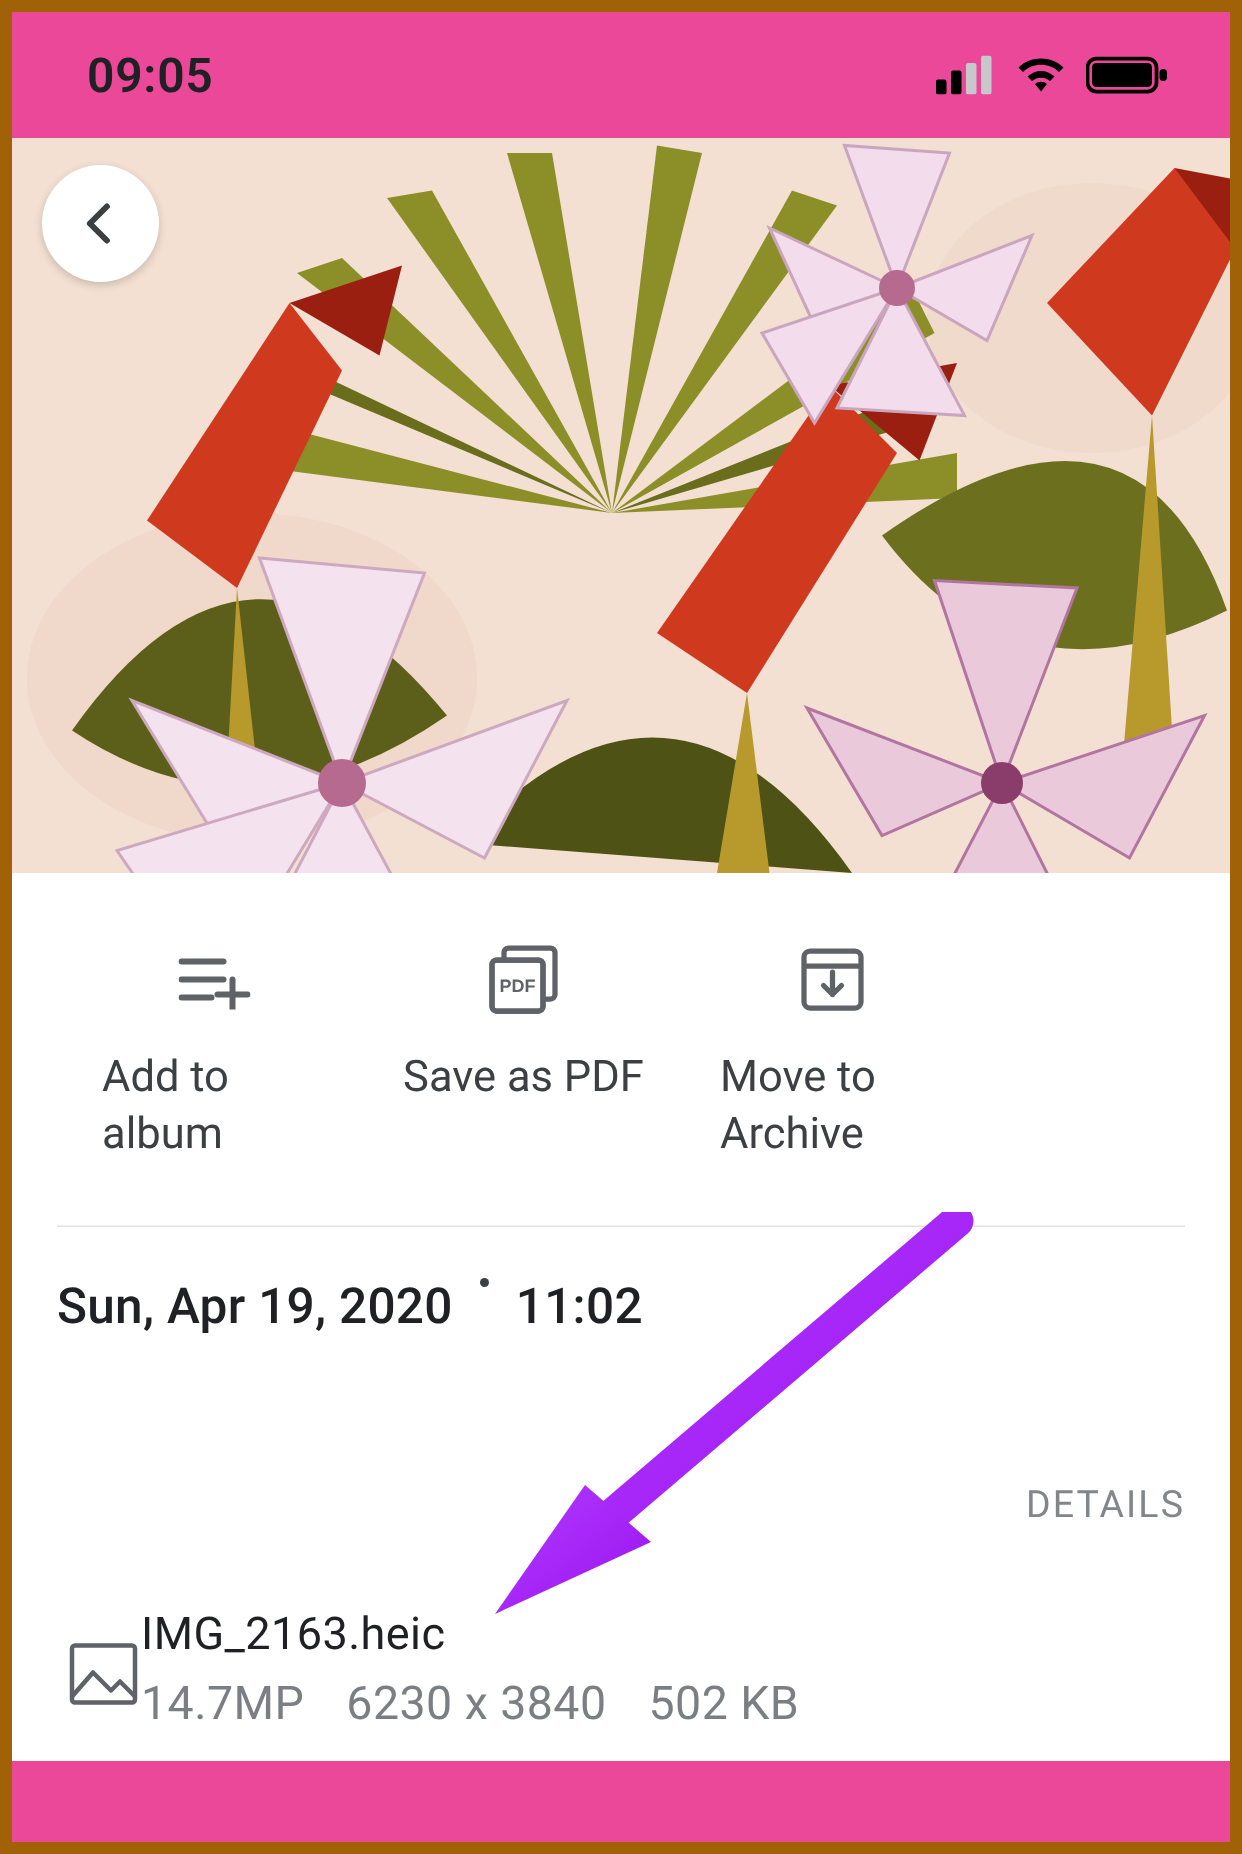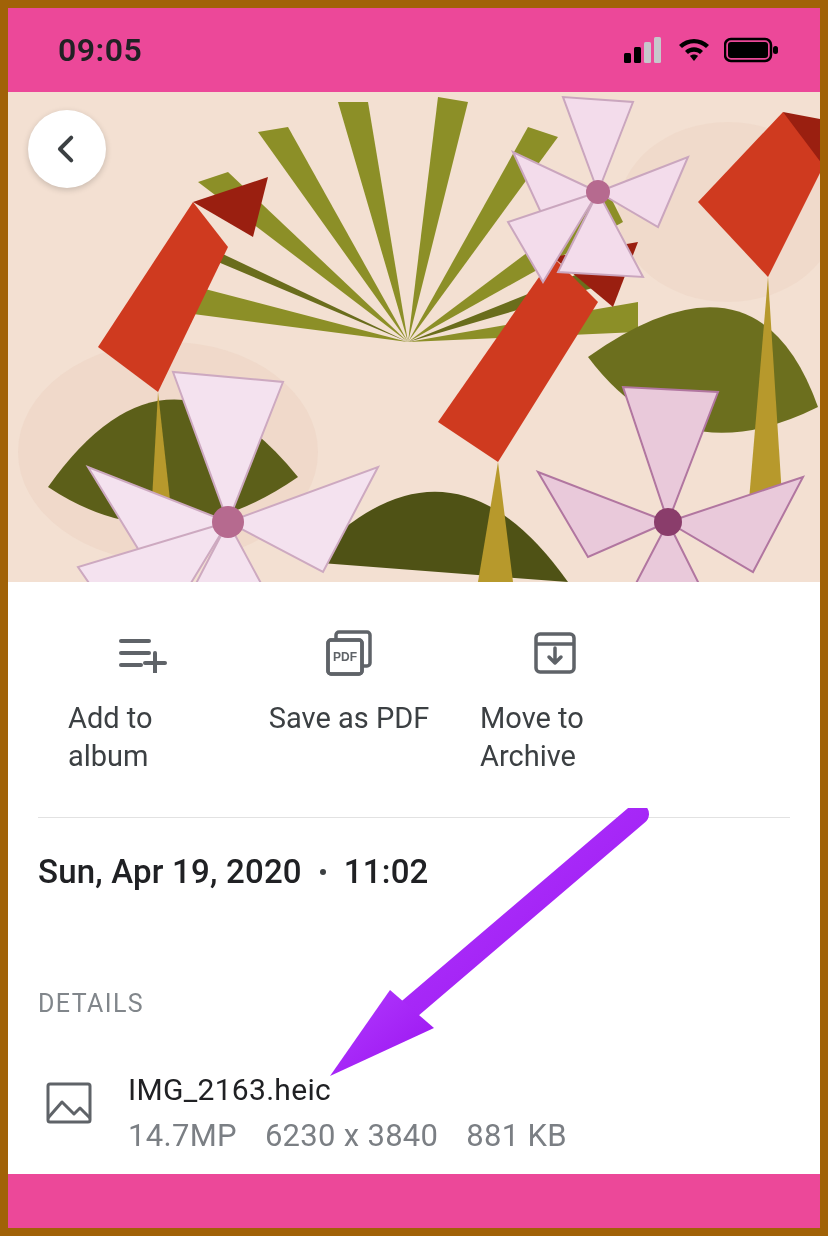--- a/index.html
+++ b/index.html
@@ -16,26 +16,26 @@
   .back-btn { position: absolute; top: 18px; left: 20px; width: 78px; height: 78px; border-radius: 50%; background: #fff; display: flex; align-items: center; justify-content: center; box-shadow: 0 2px 6px rgba(0,0,0,0.18); z-index: 10; }
 
   
   .sheet { background: #fff; padding-top: 26px; }
   .actions { display: flex; gap: 36px; padding: 18px 30px 34px 60px; }
   .action { display: flex; flex-direction: column; align-items: center; width: 150px; }
   .action .icon-wrap { height: 54px; display:flex; align-items:center; justify-content:center; margin-bottom: 20px;}
   .action .label { font-size: 29px; font-weight: 400; color: #3c4043; text-align: left; line-height: 1.3; }
   .divider { height: 1px; background: #e2e2e2; margin: 8px 30px 0 30px; }
 
-  .date-row { padding: 34px 30px 10px 30px; font-size: 33px; font-weight: 500; letter-spacing: 0.2px; display:flex; align-items:center; gap:18px;}
+  .date-row { padding: 34px 30px 10px 30px; font-size: 33px; font-weight: 500; letter-spacing: 0.2px; display:flex; align-items:flex-start; gap:18px;}
   .date-row .dot { width:6px; height:6px; border-radius:50%; background:#3c4043; display:inline-block;}
 
-  .section-label { padding: 88px 30px 0 30px; font-size: 25px; font-weight: 400; letter-spacing: 1.4px; color: #81868b; }
-
-  .file-row { display: flex; align-items: flex-start; gap: 34px; padding: 54px 30px 20px 36px; }
+  .section-label { padding: 88px 30px 0 30px; font-size: 25px; font-weight: 400; letter-spacing: 1.4px; color: #81868b; text-align: right; }
+
+  .file-row { display: flex; align-items: center; padding: 54px 30px 20px 36px; }
   .file-icon { margin-top:6px; }
   .file-name { font-size: 30px; color: #202124; margin-bottom: 10px; letter-spacing:.3px;}
   .file-meta { font-size: 31px; color: #7b7f84; display: flex; gap: 28px; letter-spacing:.3px;}
 
   
   .annot-arrow { position: absolute; left: 310px; top: 800px; z-index: 30; pointer-events:none; }
 
   svg { display: block; }
 </style>
 </head>
@@ -203,21 +203,21 @@
         <svg width="50" height="50" viewBox="0 0 50 50">
           <rect x="4" y="6" width="42" height="38" rx="2" stroke="#5f6368" stroke-width="3" fill="none"></rect>
           <path d="M4 40 L18 24 L30 36 L36 30 L46 40" stroke="#5f6368" stroke-width="3" fill="none" stroke-linejoin="round"></path>
         </svg>
       </div>
       <div>
         <div class="file-name">IMG_2163.heic</div>
         <div class="file-meta">
           <span>14.7MP</span>
           <span>6230 x 3840</span>
-          <span>881 KB</span>
+          <span>502 KB</span>
         </div>
       </div>
     </div>
   </div>
 
   <svg class="annot-arrow" width="340" height="300" viewBox="0 0 340 300">
     <defs>
       <linearGradient id="ag" x1="0" y1="0" x2="1" y2="1">
         <stop offset="0" stop-color="#b23cff"></stop>
           <stop offset="1" stop-color="#9a12ef"></stop>

